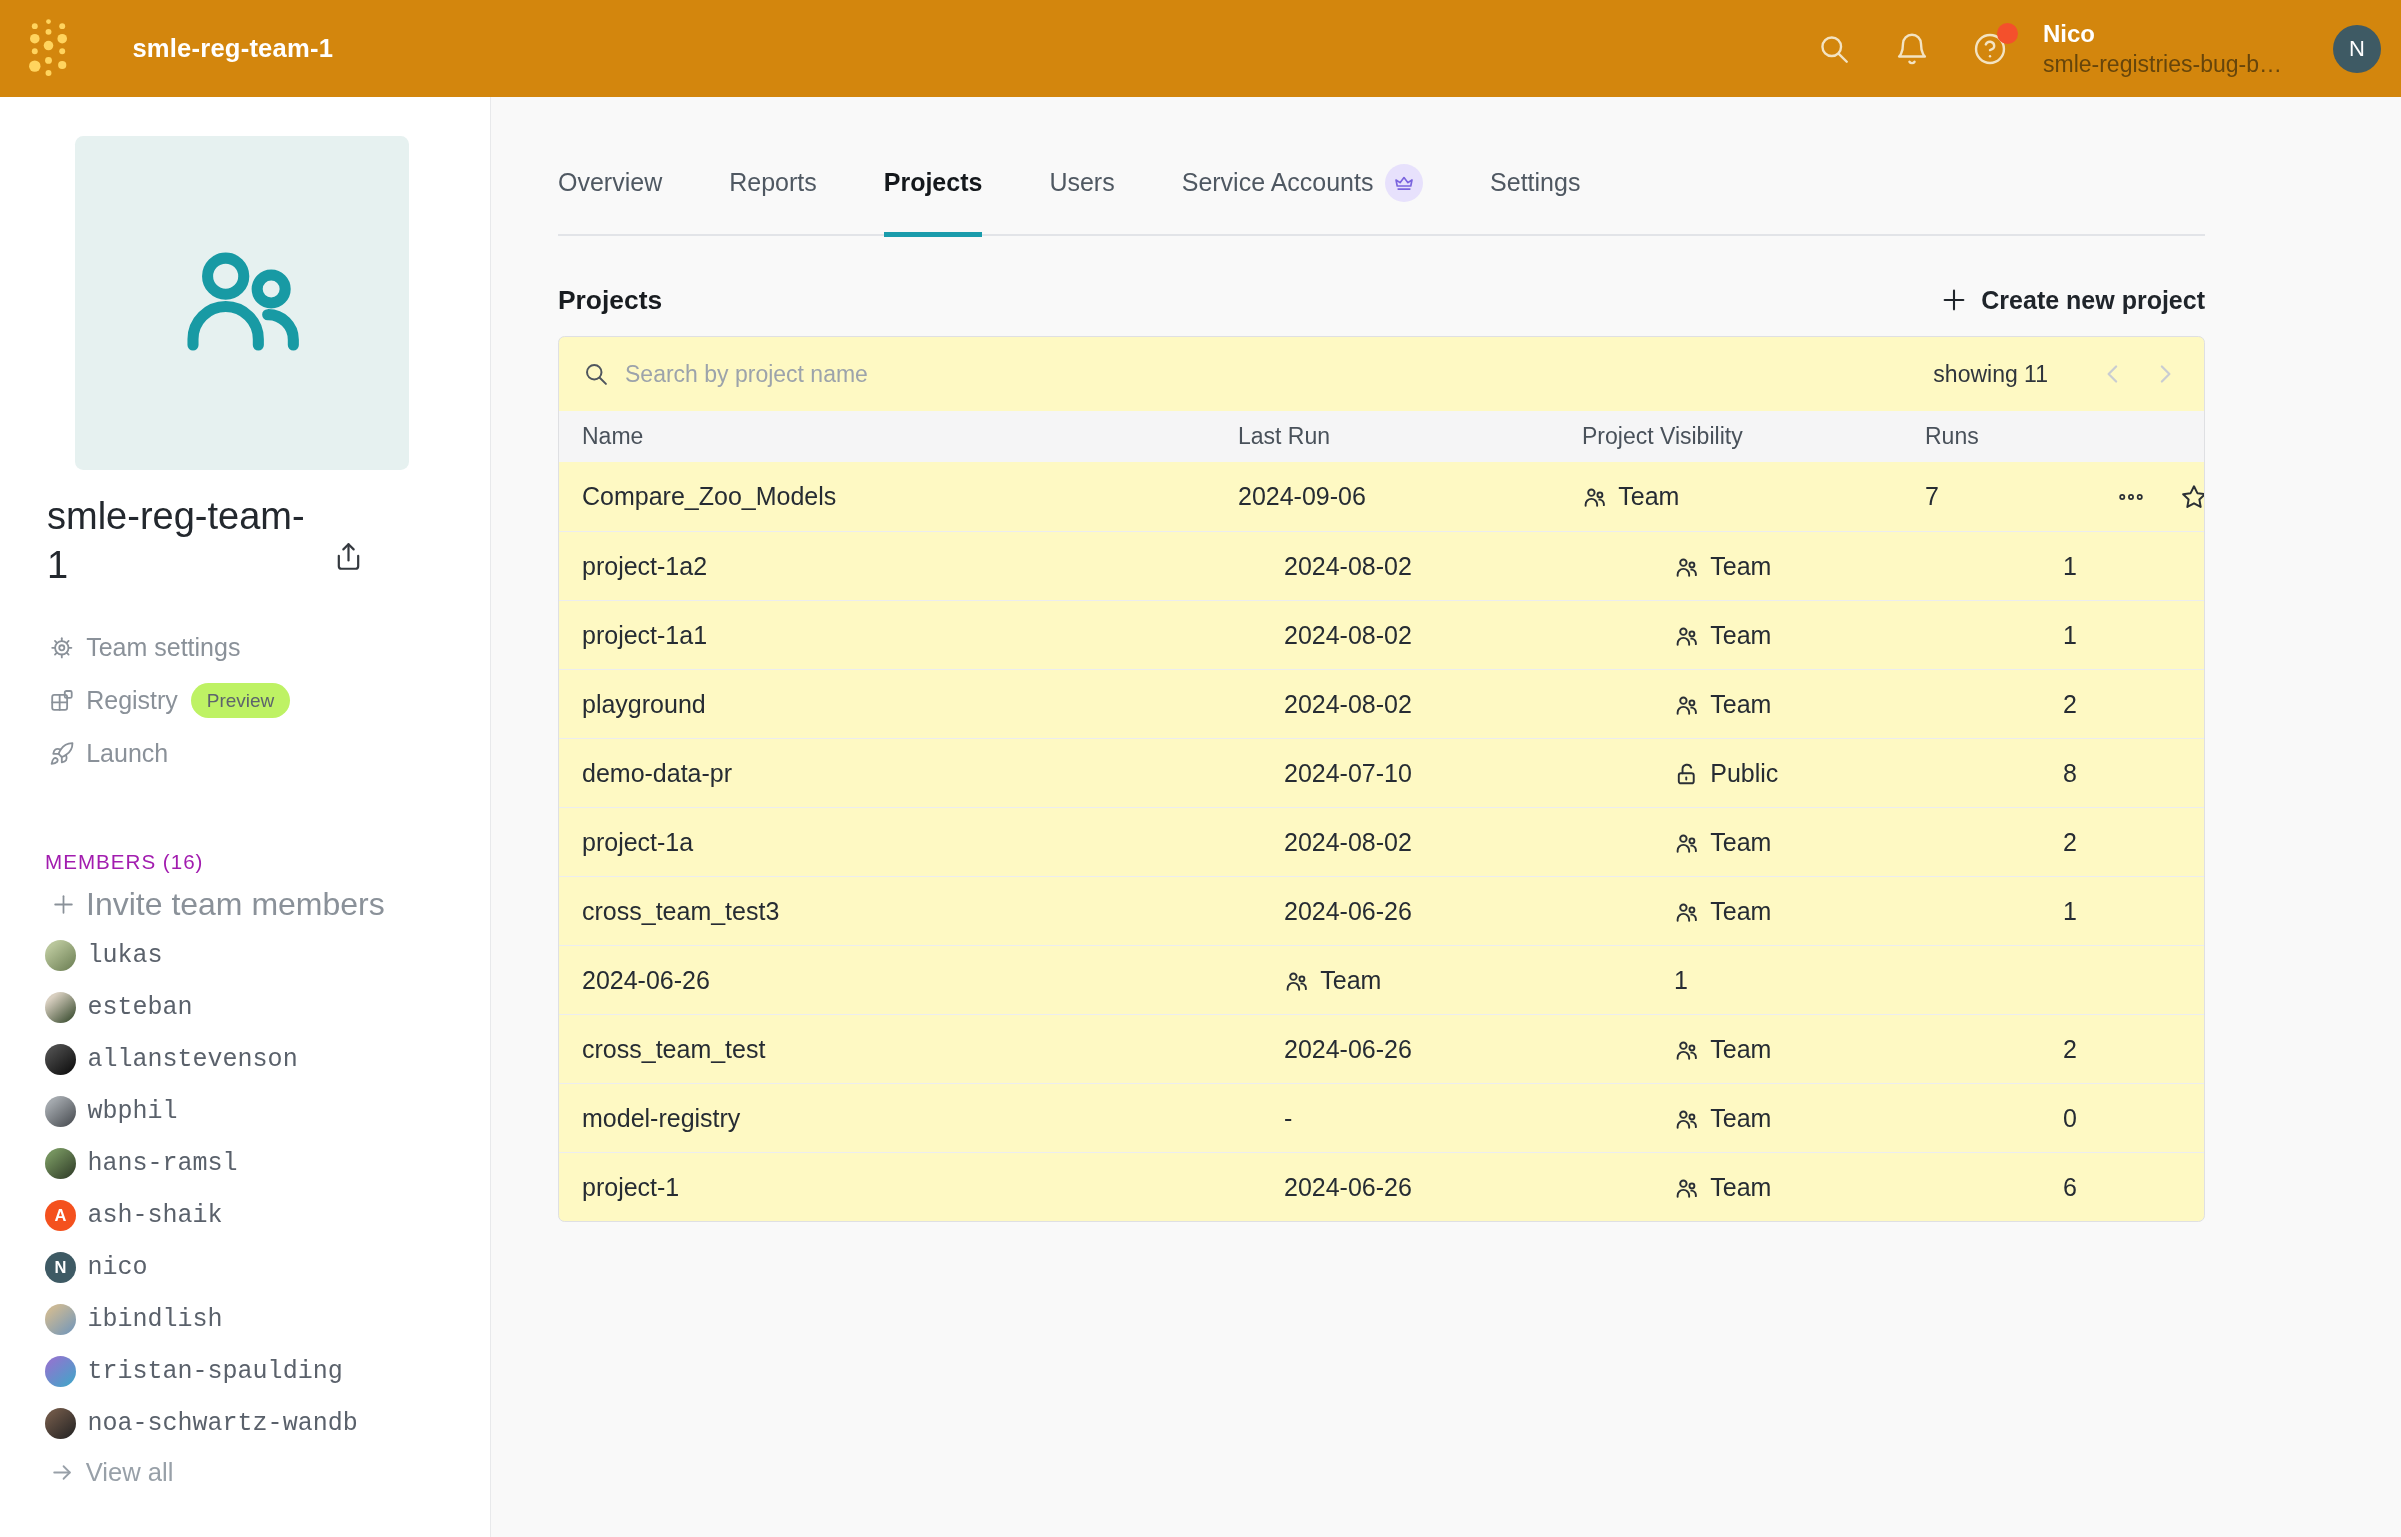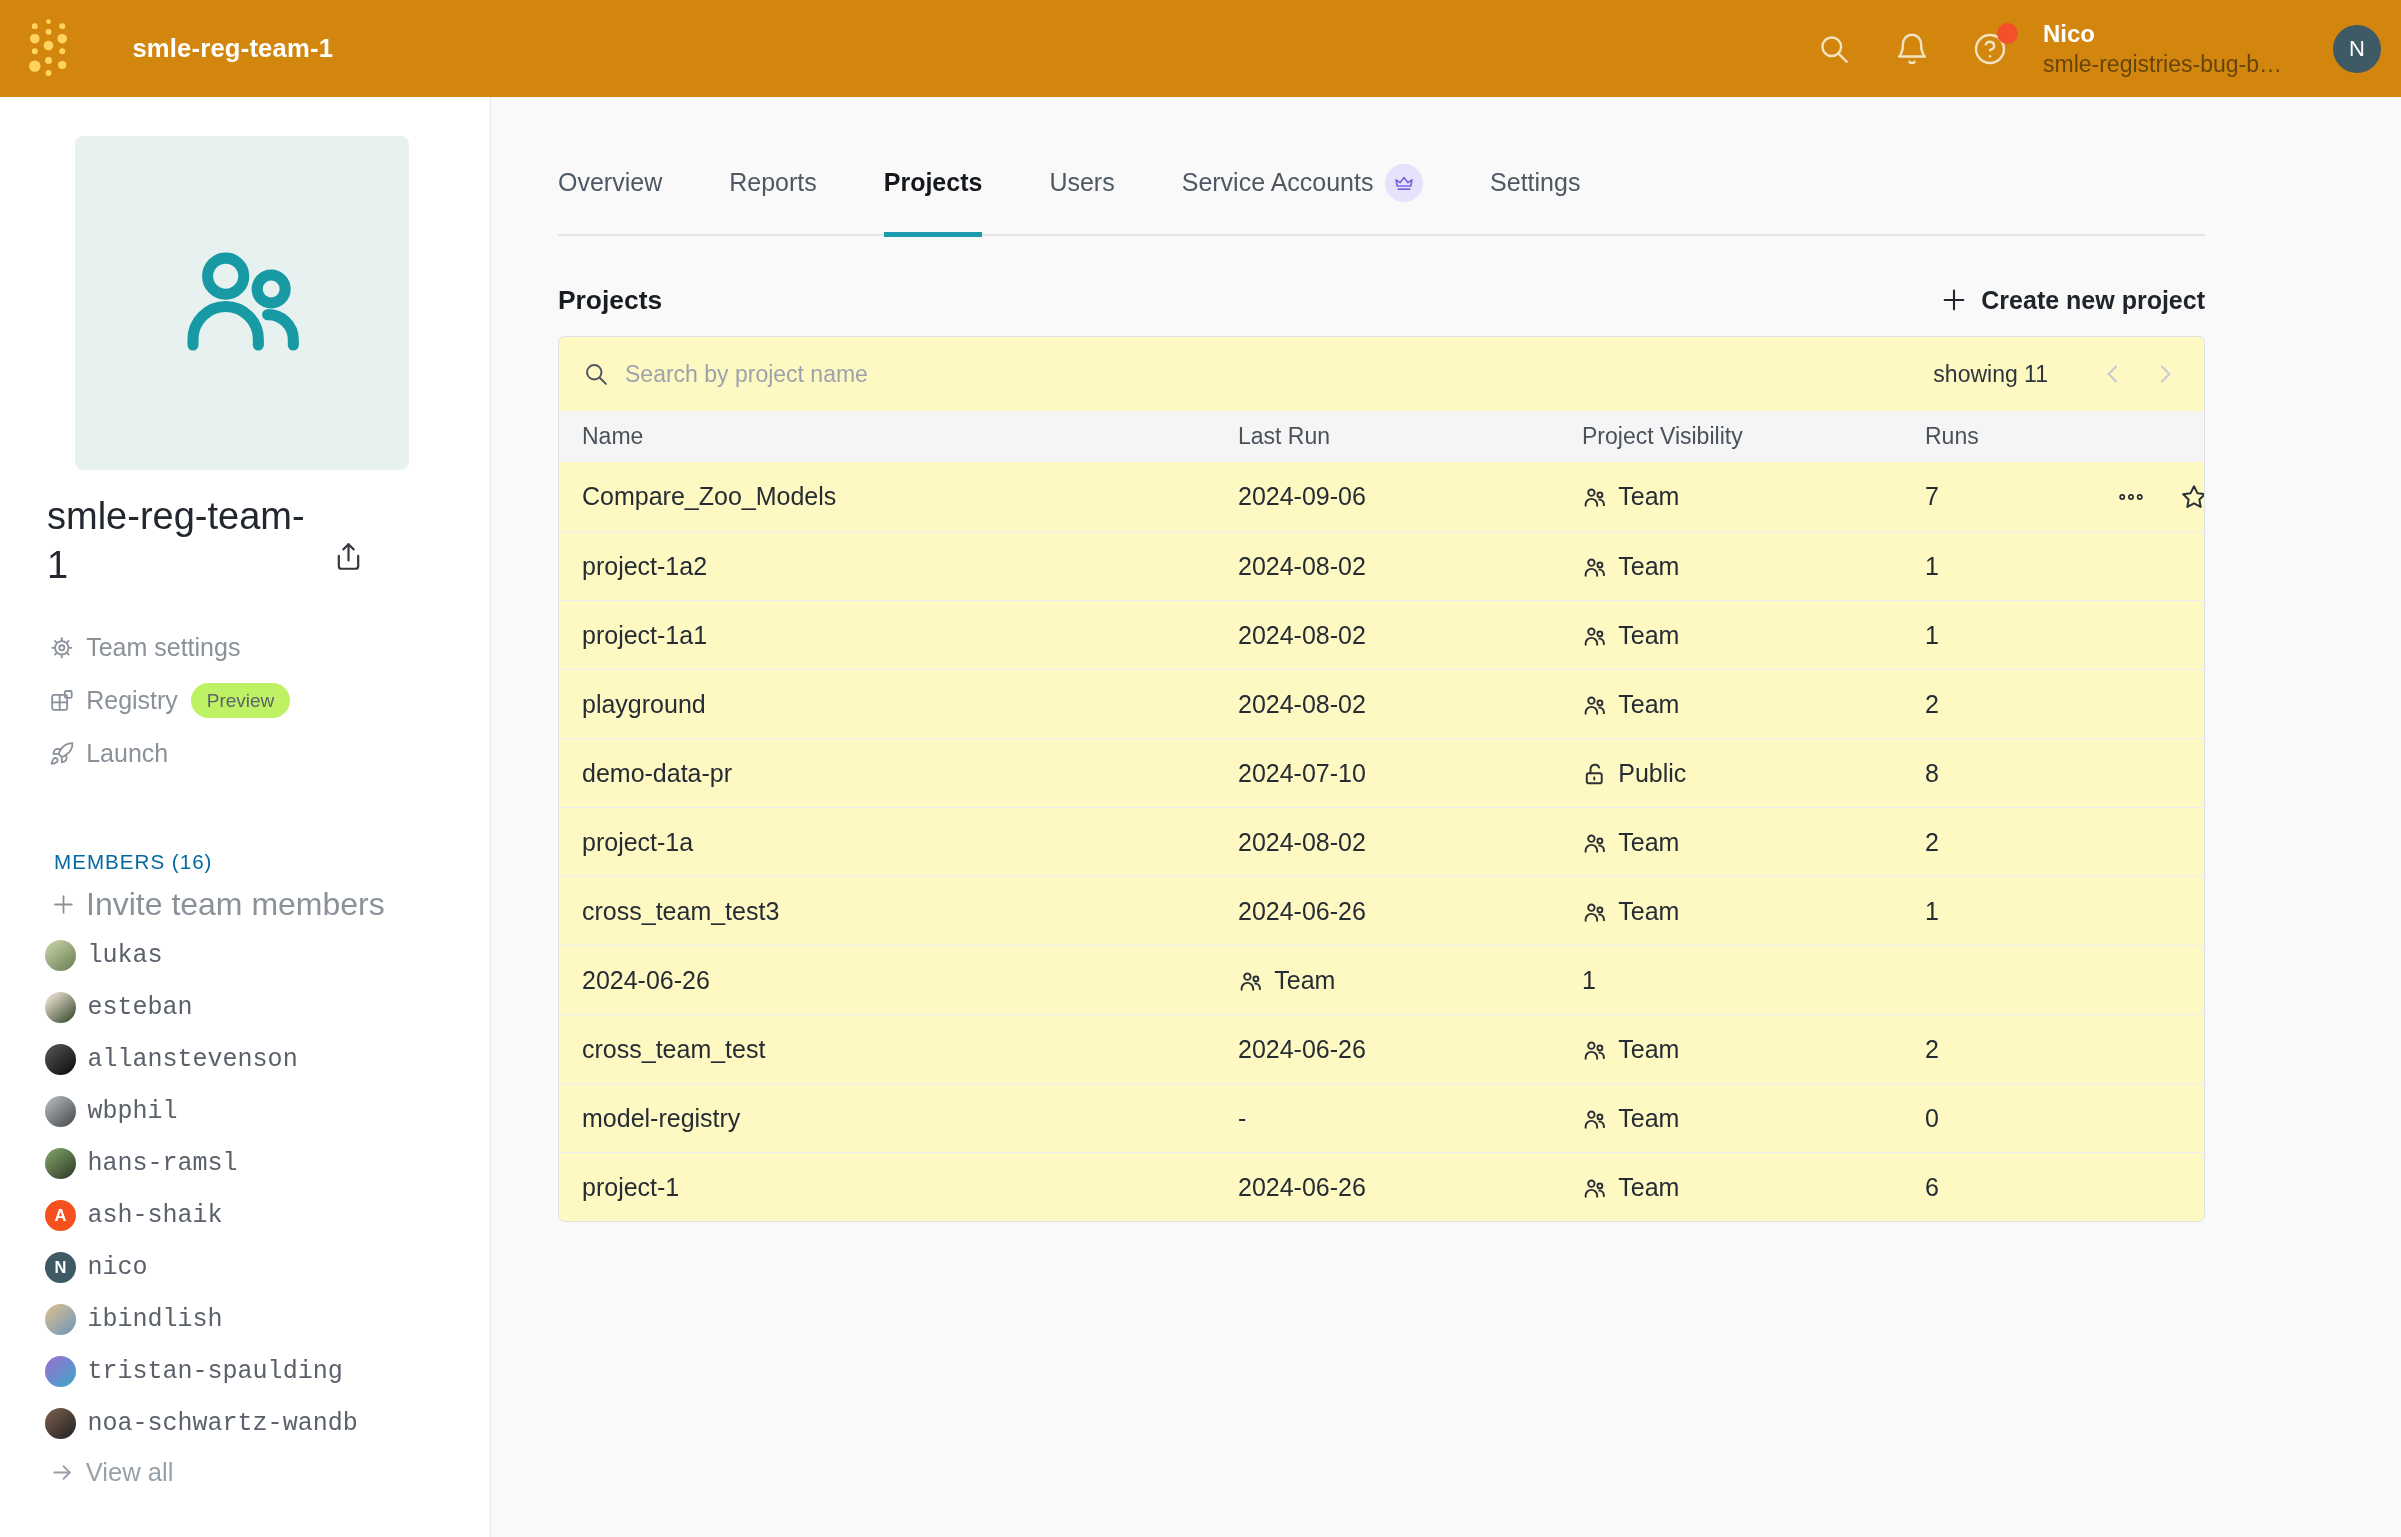--- a/index.html
+++ b/index.html
@@ -37,21 +37,21 @@
     overflow-wrap:break-word; }
   .share-btn { background:none; border:none; color:#33383E; width:33px; height:33px;
     margin:48px 0 0 18px; cursor:pointer; padding:0; }
   .share-btn svg { width:31px; height:31px; }
   .side-links { position:absolute; left:49px; top:524px; right:25px; }
   .side-link { height:53px; display:flex; align-items:center; color:#8A9199;
     font-size:25px; cursor:pointer; }
   .side-link svg { width:25.6px; height:25.6px; margin-right:11.6px; flex:none; }
   .pill { background:#bef264; color:#5D646C; font-size:19px; line-height:19px;
     padding:7.4px 15.7px 8.3px; border-radius:825px; margin-left:13.2px; }
-  .members-header { position:absolute; left:54px; top:753px; color:#0369a1;
+  .members-header { position:absolute; left:45px; top:753px; color:#a21caf;
     font-size:20.6px; letter-spacing:1px; font-weight:500; }
   .invite-row { position:absolute; left:51px; top:789px; display:flex; align-items:center;
     color:#8A9199; font-size:32px; cursor:pointer; }
   .invite-row svg { width:25px; height:25px; margin-right:10px; }
   .members-list { position:absolute; left:45px; top:832px; right:16.5px; }
   .member { height:52px; display:flex; align-items:center; cursor:pointer; }
   .m-avatar { width:31px; height:31px; border-radius:50%; flex:none;
     display:flex; align-items:center; justify-content:center;
     color:#FFF; font-size:16.5px; font-weight:700; }
   .m-name { margin-left:11.6px; color:#5A616B; font-size:25px;font-family:Liberation Mono, monospace; }
@@ -90,21 +90,21 @@
   .showing { color:#2F353C; font-size:23px; margin-right:28px; white-space:nowrap; }
   .pager-btn { background:none; border:none; width:31px; height:31px; padding:0;
     cursor:pointer; color:#C9CDD2; margin-left:21.5px; }
   .pager-btn svg { width:30px; height:30px; }
 
   .thead { height:51px; background:#F5F5F6; display:grid;
     grid-template-columns:656px 344px 343px 192px 1fr; align-items:center;
     padding-left:23px; color:#49515A; font-size:23px; }
   .trow { height:69px; display:grid; grid-template-columns:656px 344px 343px 192px 1fr;
     align-items:center; padding-left:23px; color:#262C33; font-size:25px; cursor:pointer; }
-  .trow + .trow { border-top:1.2px solid #ECEDEF; }
+  .trow + .trow { border-top:1.2px solid #ECEDEF;gap:46px; }
   .tc-vis { display:flex; align-items:flex-end; }
   .tc-vis svg { width:25.6px; height:25.6px; margin-right:10.7px; color:#2A2F35; }
   .tc-actions { display:flex; align-items:center; justify-content:flex-end;
     gap:35px; padding-right:21.5px; }
   .row-icon-btn { background:none; border:none; padding:0; width:28px; height:28px;
     color:#2A2F35; cursor:pointer; }
   .row-icon-btn svg { width:28px; height:28px; }
 </style>
 </head>
 <body>

